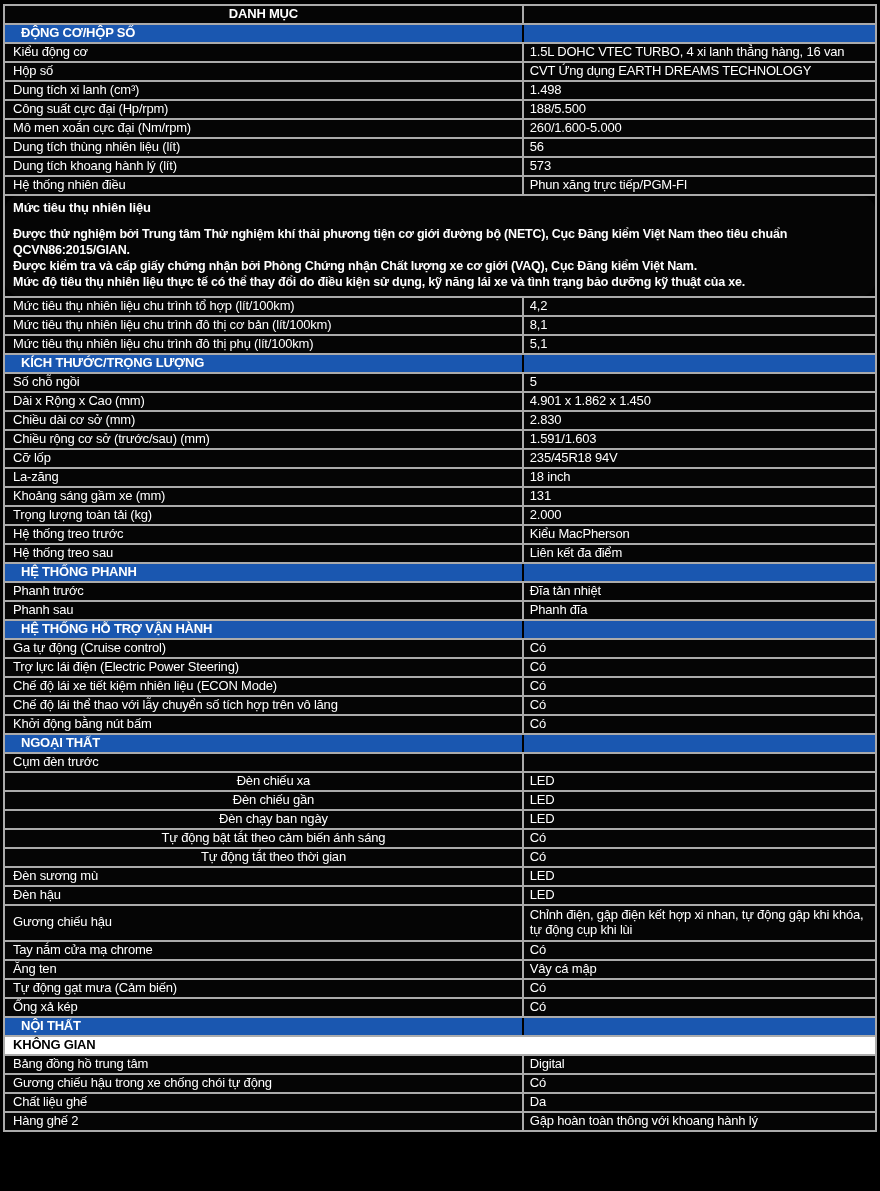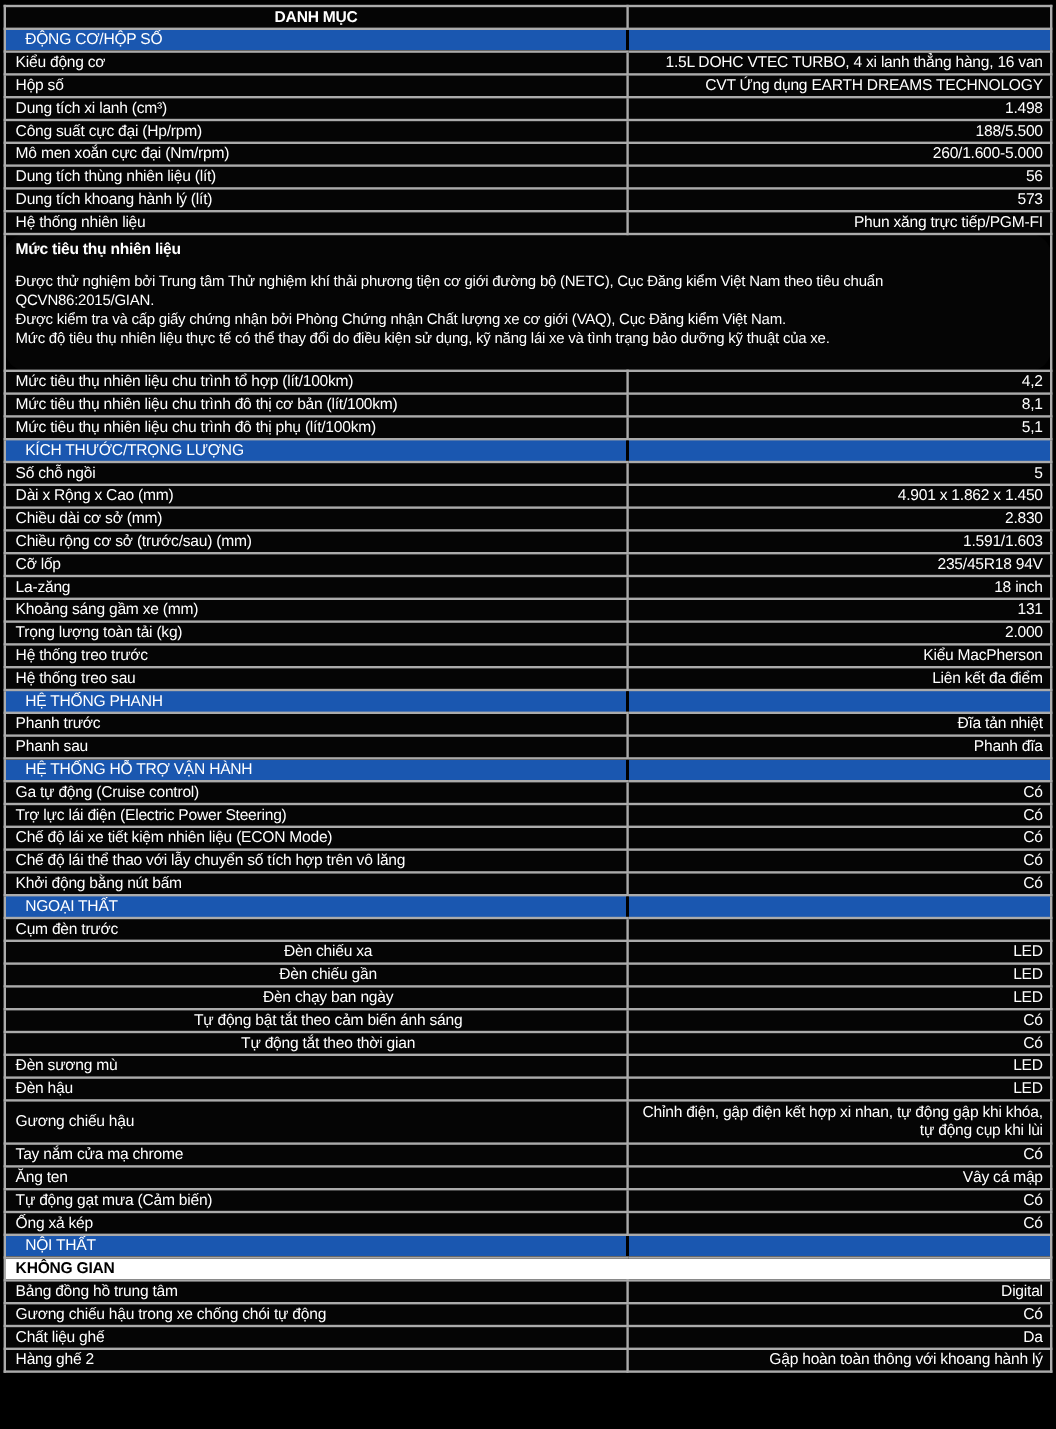--- a/index.html
+++ b/index.html
@@ -28,39 +28,39 @@
     background:var(--row-bg);
     color:var(--text);
     font-size:13px;
     letter-spacing:-0.2px;
     line-height:1.12;
     height:17px;
     padding:0 8px;
     overflow:hidden;
     vertical-align:middle;
   }
-  td.value{text-align:right;padding:0 6px;}
+  td.value{text-align:left;padding:0 6px;}
   tr.colheader td{font-weight:bold;text-align:center;}
   tr.section td{
     background:var(--section-bg);
-    font-weight:normal;
+    font-weight:bold;
     padding-left:16px;
   }
   tr.section td.label{border-right-color:#000;}
   tr.section td.value{border-left-color:#000;}
   tr.subsection td{
     background:var(--subsection-bg);
     color:var(--subsection-text);
     font-weight:bold;
   }
   tr.indent td.label{padding-left:28px;text-align:center;}
   tr.tall td{height:34px;}
-  td.note-cell{padding:4px 8px 18px 8px;height:auto;border-radius:18px;}
+  td.note-cell{padding:4px 8px 6px 8px;height:auto;border-radius:18px;}
   .note-title{font-weight:bold;font-size:13px;margin:1px 0 10px 0;}
-  .note-line{font-size:12.5px;font-weight:normal;line-height:16px;}
+  .note-line{font-size:12.5px;font-weight:bold;line-height:16px;}
 </style>
 </head>
 <body>
 
 <div class="wrap">
   <table class="spec">
     <colgroup>
         <col class="c1">
         <col class="c2">
       </colgroup>
@@ -95,21 +95,21 @@
         </tr>
         <tr class="data">
           <td class="label">Dung tích thùng nhiên liệu (lít)</td>
           <td class="value">56</td>
         </tr>
         <tr class="data">
           <td class="label">Dung tích khoang hành lý (lít)</td>
           <td class="value">573</td>
         </tr>
         <tr class="data">
-          <td class="label">Hệ thống nhiên liệu</td>
+          <td class="label">Hệ thống nhiên điều</td>
           <td class="value">Phun xăng trực tiếp/PGM-FI</td>
         </tr>
         <tr class="note">
           <td colspan="2" class="note-cell">
             <div class="note-title">Mức tiêu thụ nhiên liệu</div>
             <div class="note-line">Được thử nghiệm bởi Trung tâm Thử nghiệm khí thải phương tiện cơ giới đường bộ (NETC), Cục Đăng kiểm Việt Nam theo tiêu chuẩn</div>
             <div class="note-line">QCVN86:2015/GIAN.</div>
             <div class="note-line">Được kiểm tra và cấp giấy chứng nhận bởi Phòng Chứng nhận Chất lượng xe cơ giới (VAQ), Cục Đăng kiểm Việt Nam.</div>
             <div class="note-line">Mức độ tiêu thụ nhiên liệu thực tế có thể thay đổi do điều kiện sử dụng, kỹ năng lái xe và tình trạng bảo dưỡng kỹ thuật của xe.</div>
           </td>

